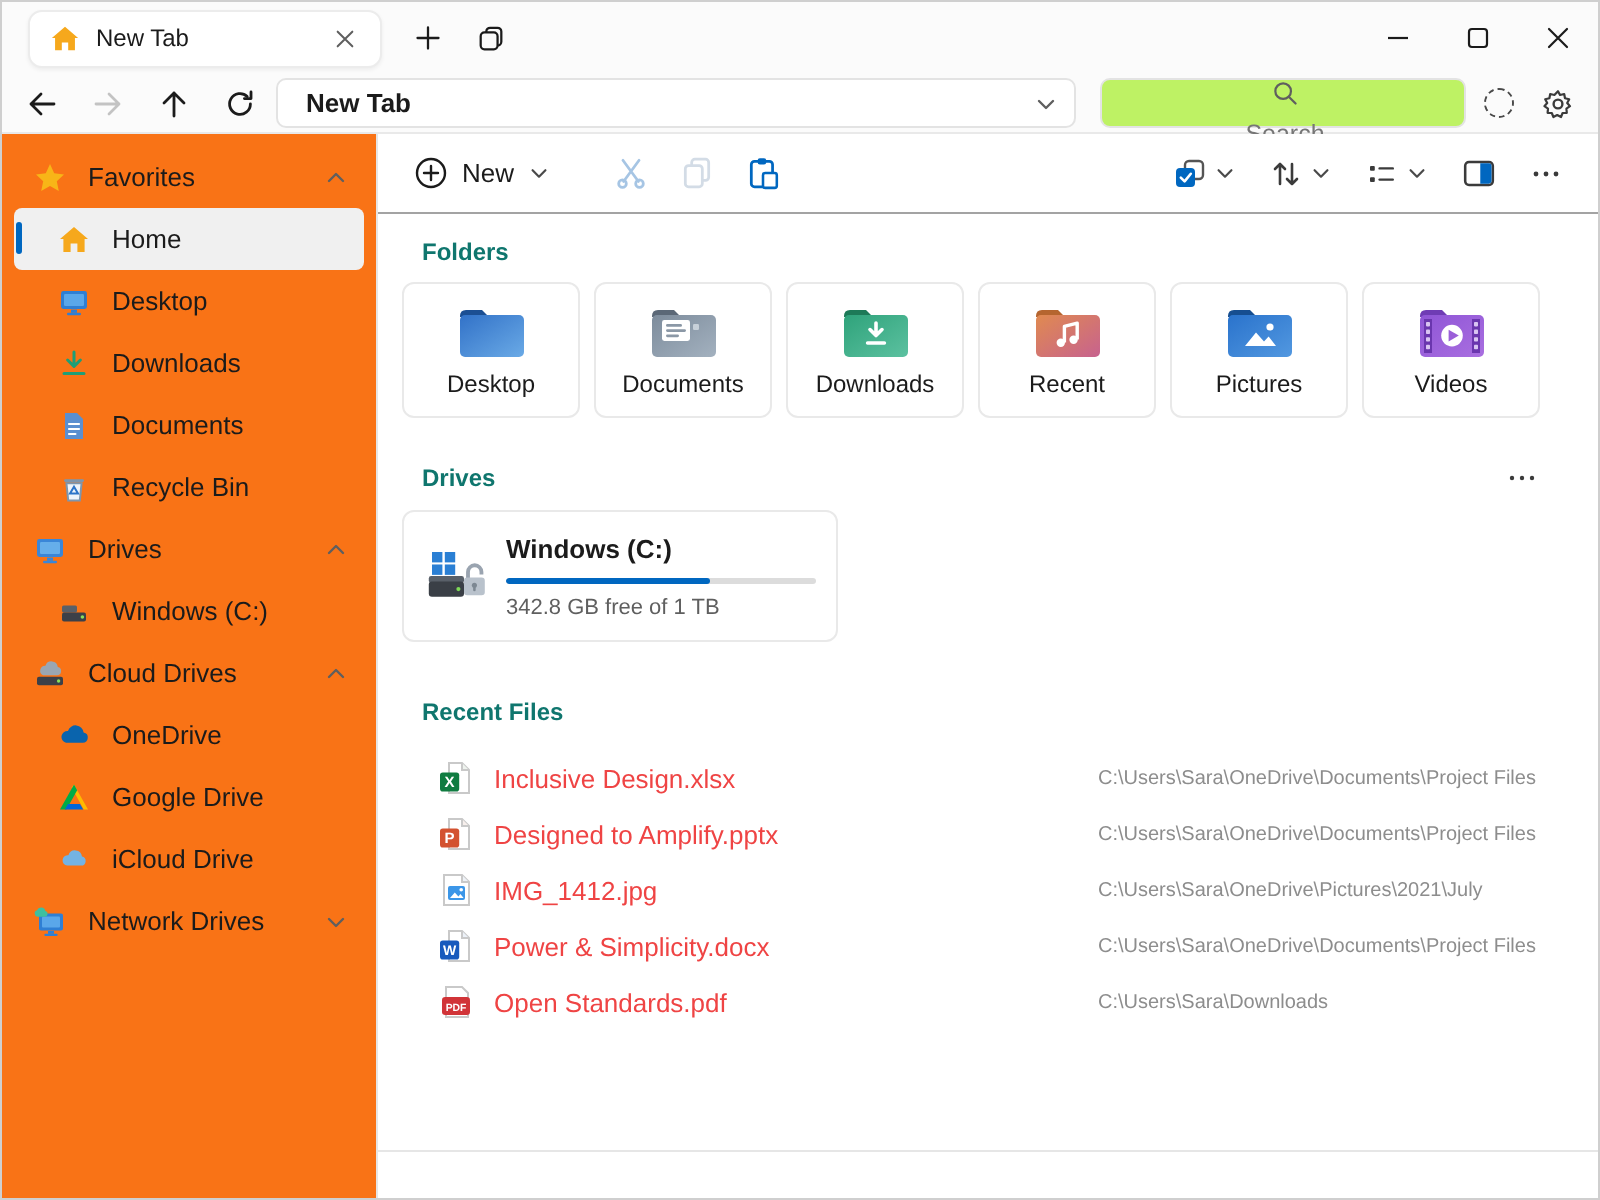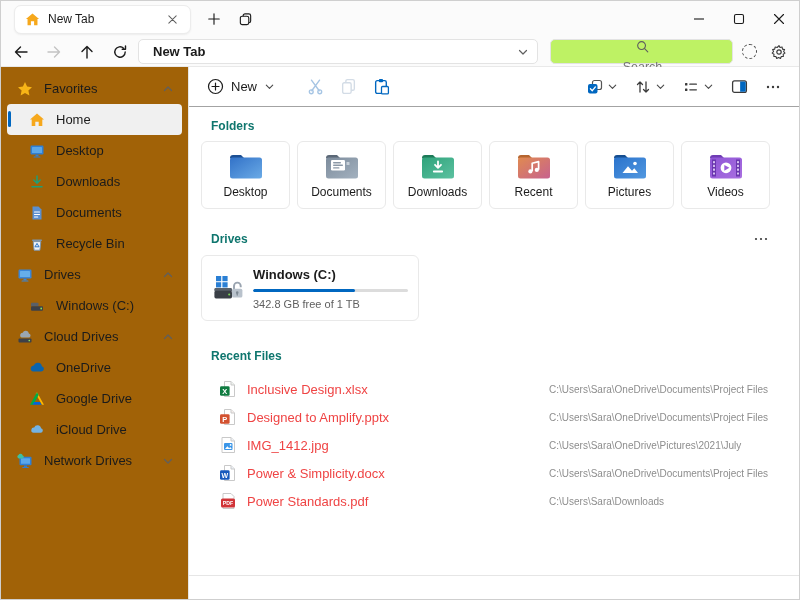--- a/index.html
+++ b/index.html
@@ -20,21 +20,21 @@
   .navbar { height:30px; display:flex; align-items:center; padding-left:6px; border-bottom:1px solid #e9e9e9; flex:none; }
   .nav-btns { display:flex; gap:5px; }
   .addressbar { margin-left:4px; width:400px; height:25px; background:#fff; border:1px solid #e3e3e3; border-radius:5px; display:flex; align-items:center; padding:0 8px 0 14px; }
   .address-text { font-size:13px; font-weight:bold; color:#1b1b1b; flex:1; }
   .searchbox { margin-left:12px; width:183px; height:25px; background:#bef264; border:1px solid #e3e3e3; border-radius:5px; display:flex; align-items:center; padding:0 8px 0 10px; gap:7px;flex-direction:column; }
   .search-placeholder { font-size:12.5px; color:#767676; }
   .nav-right { margin-left:auto; display:flex; align-items:center; gap:14px; padding-right:12px; }
 
   
   .bodyrow { flex:1; display:flex; min-height:0; background:#fff; }
-  .sidebar { width:188px; flex:none; border-right:1px solid #e6e6e6; padding-top:6px; background:#a16207; }
+  .sidebar { width:188px; flex:none; border-right:1px solid #e6e6e6; padding-top:6px; background:#f97316; }
   .side-row { height:31px; display:flex; align-items:center; margin:0 6px; border-radius:4px; position:relative; padding-left:10px; }
   .side-row .chev { position:absolute; right:8px; }
   .side-row.item { padding-left:22px; }
   .side-row.selected { background:#f0f0f0; }
   .side-pill { position:absolute; left:1px; top:7px; width:3px; height:16px; border-radius:2px; background:#0067c0; }
   .side-label { font-size:13px; color:#1b1b1b; margin-left:11px; white-space:nowrap; }
   .sideicon { width:16px; height:16px; flex:none; }
 
   
   .main { flex:1; display:flex; flex-direction:column; min-width:0; }
@@ -598,21 +598,21 @@
             <span class="file-name">Power &amp; Simplicity.docx</span>
             <span class="file-path">C:\Users\Sara\OneDrive\Documents\Project Files</span>
           </div>
 
           <div class="recent-row">
             <svg width="18" height="18" viewBox="0 0 18 18">
                 <path d="M4 1.5 h8 l3 3 V16.5 H4 Z" fill="#fff" stroke="#c9c9c9" stroke-width="1"></path>
                 <rect x="2" y="6.5" width="14" height="9" rx="1.6" fill="#d13438"></rect>
                 <text x="9" y="13.3" font-size="5.2" font-weight="bold" fill="#fff" text-anchor="middle">PDF</text>
               </svg>
-            <span class="file-name">Power Standards.pdf</span>
+            <span class="file-name">Open Standards.pdf</span>
             <span class="file-path">C:\Users\Sara\Downloads</span>
           </div>
 
         </div>
       </div>
 
       <div class="statusbar"></div>
     </div>
   </div>
 </div>

